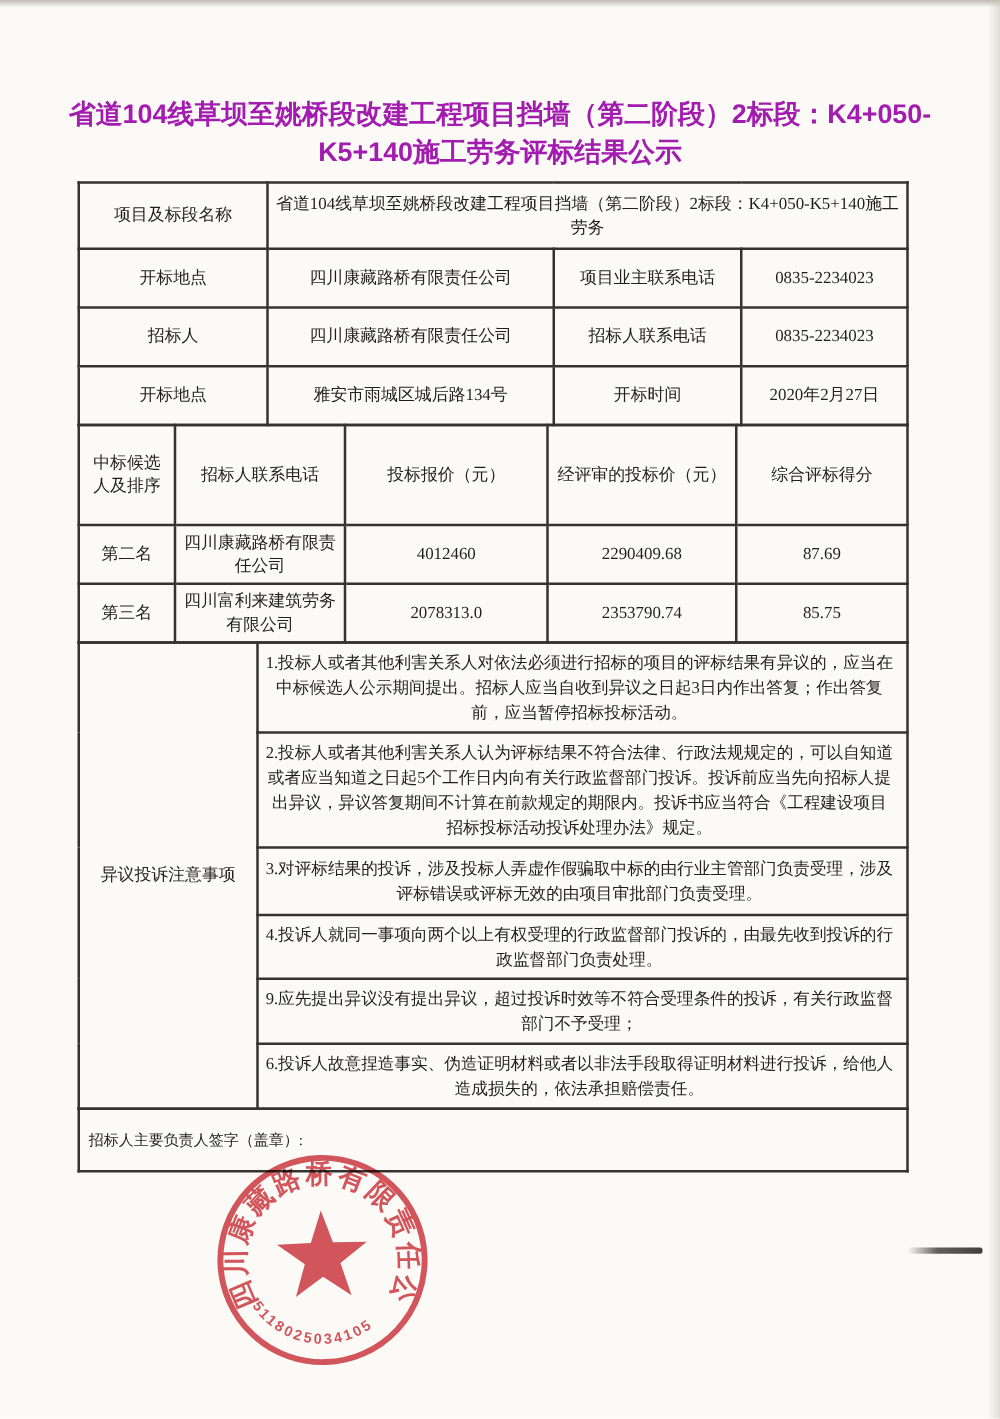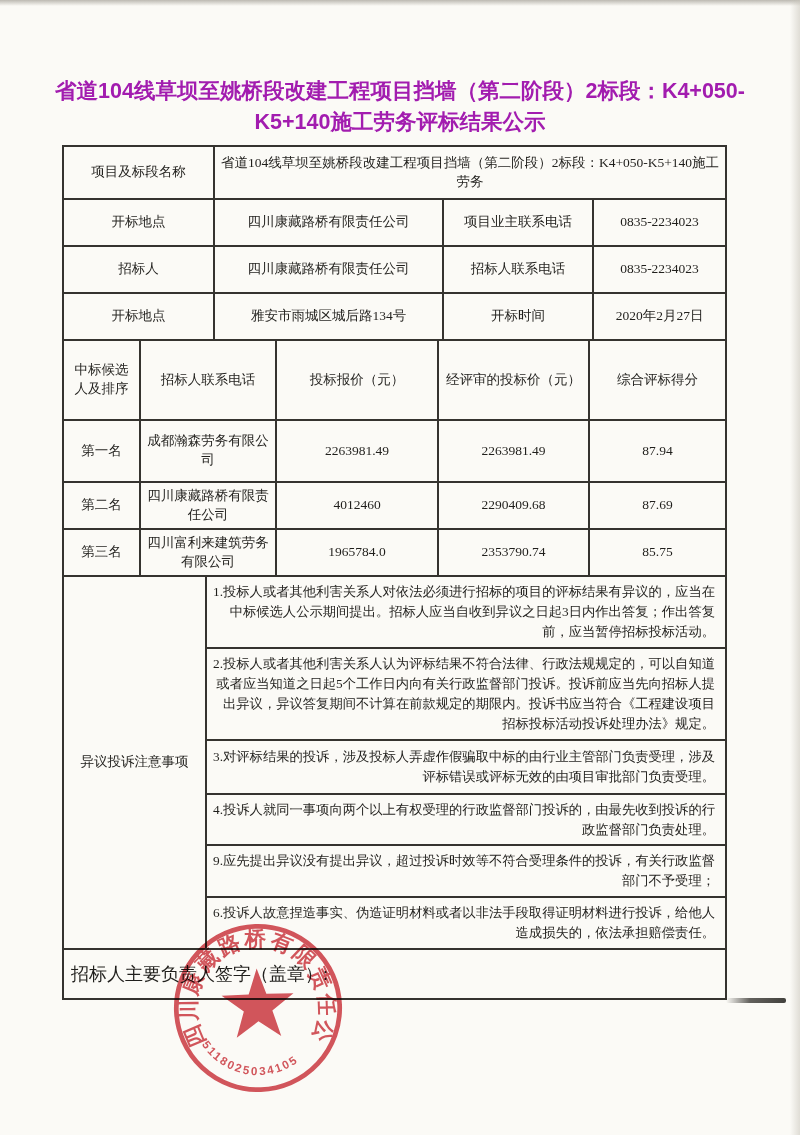--- a/index.html
+++ b/index.html
@@ -43,25 +43,25 @@
   }
   table.tbl:first-child { margin-top: 0; }
   .tbl td {
     border: 2px solid #35332f;
     text-align: center; vertical-align: middle;
     font-size: 13.5px; line-height: 1.4;
     padding: 2px 4px;
     color: #201f1c;
   }
   .tbl td.note-item-cell {
-    text-align: right; padding: 5px 10px 5px 5px;
+    text-align: center; padding: 5px 10px 5px 5px;
     font-size: 13.3px; line-height: 1.5;
   }
   .tbl td.sig-cell {
-    text-align: left; padding-left: 7px; font-size: 18px;
+    text-align: left; padding-left: 7px; font-size: 12px;
   }
   .seal {
     position: absolute; left: 172px; top: 922px; width: 172px; height: 172px;
     opacity: .87; mix-blend-mode: multiply;
     transform: rotate(-2deg);
     z-index: 5;
     pointer-events: none;
   }
   .seal svg { width: 100%; height: 100%; display: block; }
 </style>
@@ -118,38 +118,31 @@
         <col style="width:137px">
       </colgroup>
     <tbody>
         <tr style="height:80px">
       <td>中标候选人及排序</td>
       <td>招标人联系电话</td>
       <td>投标报价（元）</td>
       <td>经评审的投标价（元）</td>
       <td>综合评标得分</td>
     </tr>
-    <tr style="height:62px">
-      <td>第一名</td>
-      <td>成都瀚森劳务有限公司</td>
-      <td>2263981.49</td>
-      <td>2263981.49</td>
-      <td>87.94</td>
-    </tr>
     <tr style="height:47px">
       <td>第二名</td>
       <td>四川康藏路桥有限责任公司</td>
       <td>4012460</td>
       <td>2290409.68</td>
       <td>87.69</td>
     </tr>
     <tr style="height:47px">
       <td>第三名</td>
       <td>四川富利来建筑劳务有限公司</td>
-      <td>1965784.0</td>
+      <td>2078313.0</td>
       <td>2353790.74</td>
       <td>85.75</td>
     </tr>
   </tbody>
     </table>
 
   <table class="tbl">
     <colgroup>
         <col style="width:143px">
         <col style="width:520px">

